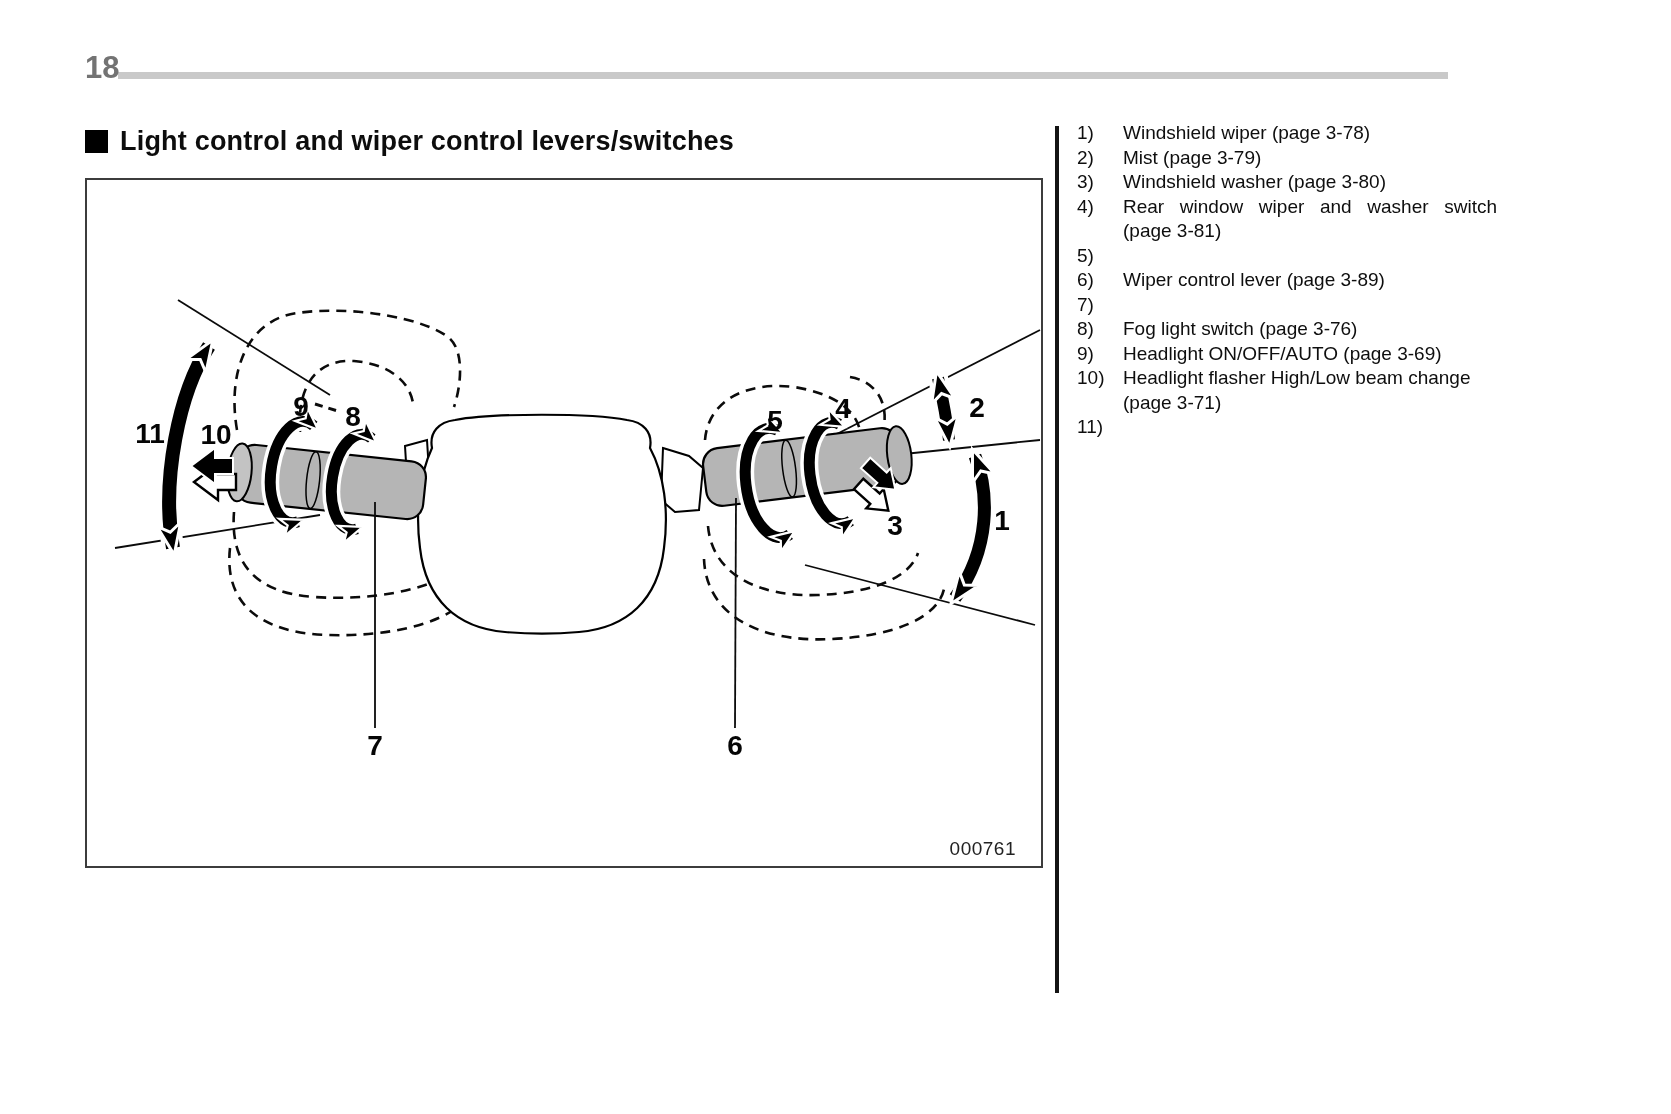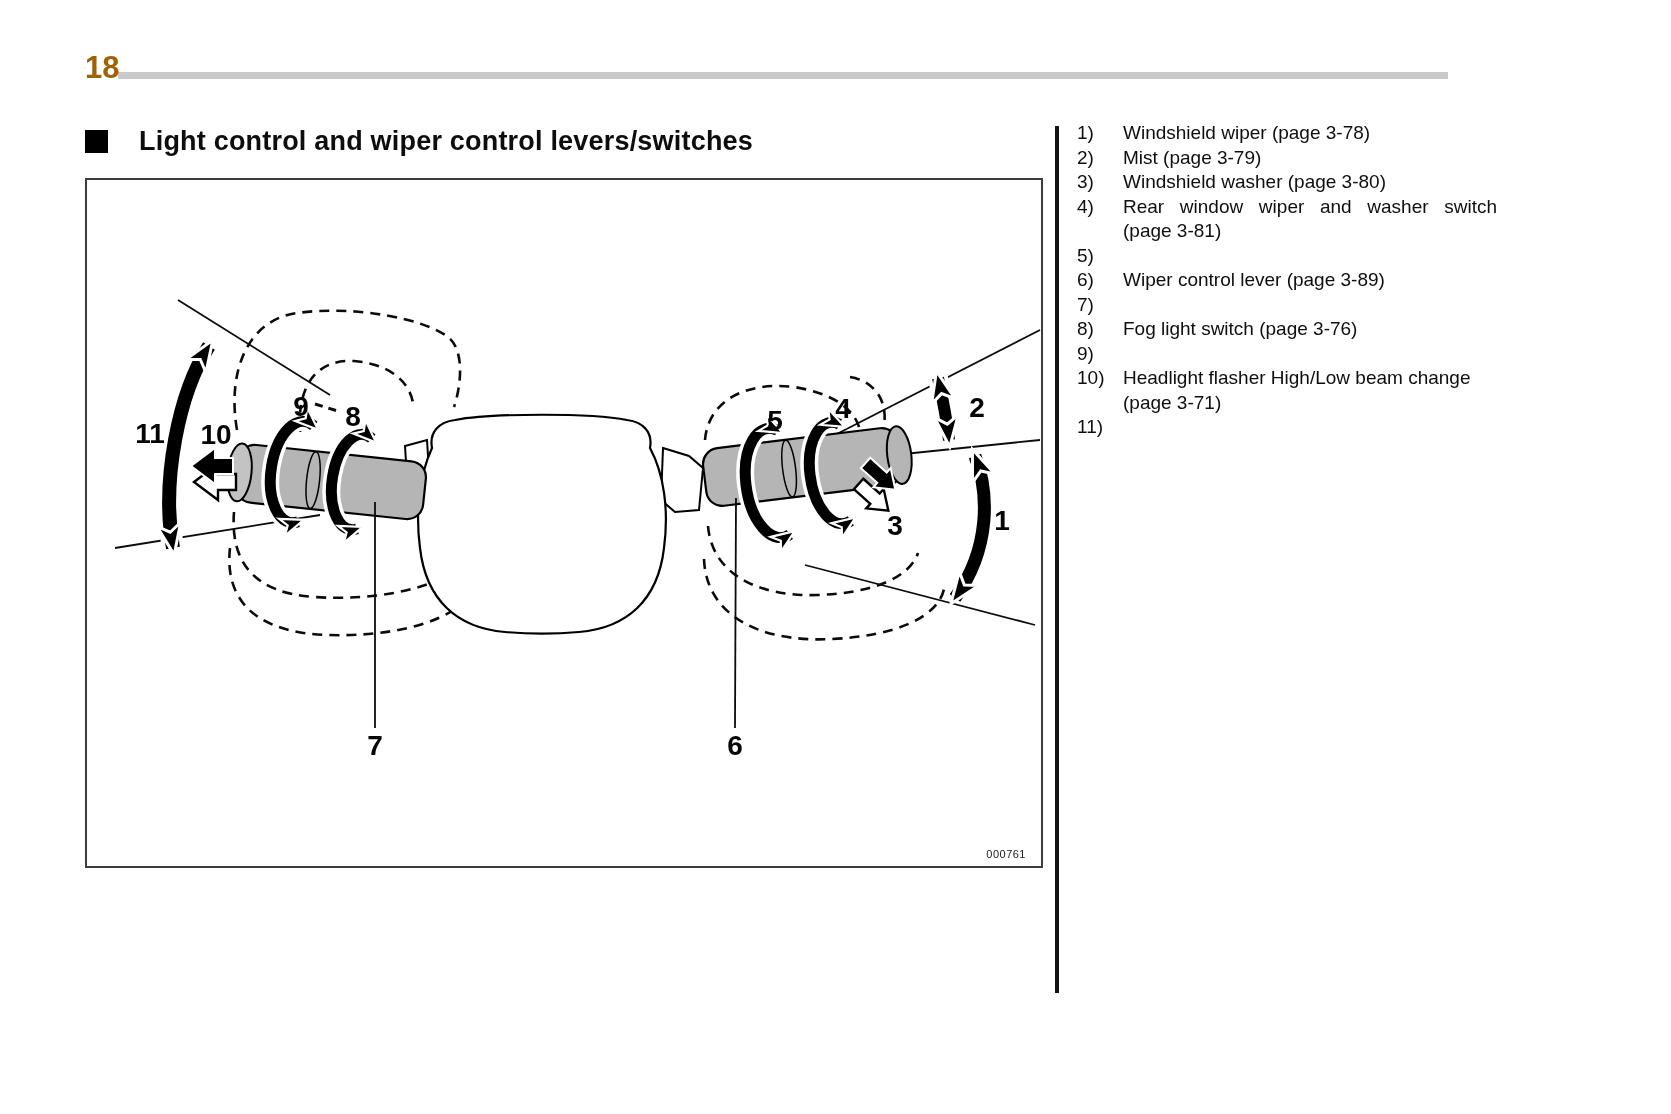--- a/index.html
+++ b/index.html
@@ -3,39 +3,39 @@
 <meta charset="utf-8">
 <style>
   html,body{margin:0;padding:0;}
   body{
     width:1671px;height:1114px;position:relative;background:#ffffff;
     font-family:"Liberation Sans", sans-serif;color:#111;
     overflow:hidden;
   }
   .page-number{
     position:absolute;left:85px;top:50px;font-size:31px;font-weight:bold;
-    color:#a16207;z-index:2;
+    color:#737373;z-index:2;
   }
   .header-rule{
     position:absolute;left:118px;top:72px;width:1330px;height:7px;
     background:#c9c9c9;z-index:1;
   }
   .section-heading{
     position:absolute;left:85px;top:126px;display:flex;align-items:center;
-    gap:31px;margin:0;font-size:27px;font-weight:bold;color:#0d0d0d;
+    gap:12px;margin:0;font-size:27px;font-weight:bold;color:#0d0d0d;
     letter-spacing:.2px;white-space:nowrap;
   }
   .square-bullet{width:23px;height:23px;background:#000;display:inline-block;flex:0 0 auto;}
   .figure-frame{
     position:absolute;left:85px;top:178px;width:954px;height:686px;
     border:2px solid #3c3c3c;background:#fff;
   }
   .figure-frame svg{position:absolute;left:0;top:0;}
   .figure-code{
-    position:absolute;right:15px;bottom:6px;font-size:11px;color:#222;
+    position:absolute;right:25px;bottom:6px;font-size:19px;color:#222;
     letter-spacing:.5px;
   }
   .vertical-divider{
     position:absolute;left:1055px;top:126px;width:3.5px;height:867px;background:#141414;
   }
   .legend-list{position:absolute;left:1077px;top:121px;width:420px;}
   .legend-item{display:flex;font-size:19px;line-height:24.5px;color:#0e0e0e;}
   .legend-item .num{width:46px;flex:0 0 auto;}
   .legend-item .txt{flex:1 1 auto;}
   .legend-item.justify .txt{text-align:justify;}
@@ -198,20 +198,21 @@
   </div>
   <div class="legend-item">
     <span class="num">7)</span>
   </div>
   <div class="legend-item">
     <span class="num">8)</span>
     <span class="txt">Fog light switch (page 3-76)</span>
   </div>
   <div class="legend-item">
     <span class="num">9)</span>
+    <span class="txt">Headlight ON/OFF/AUTO (page 3-69)</span>
   </div>
   <div class="legend-item">
     <span class="num">10)</span>
     <span class="txt">Headlight flasher High/Low beam change (page 3-71)</span>
   </div>
   <div class="legend-item">
     <span class="num">11)</span>
   </div>
 </div>
 

